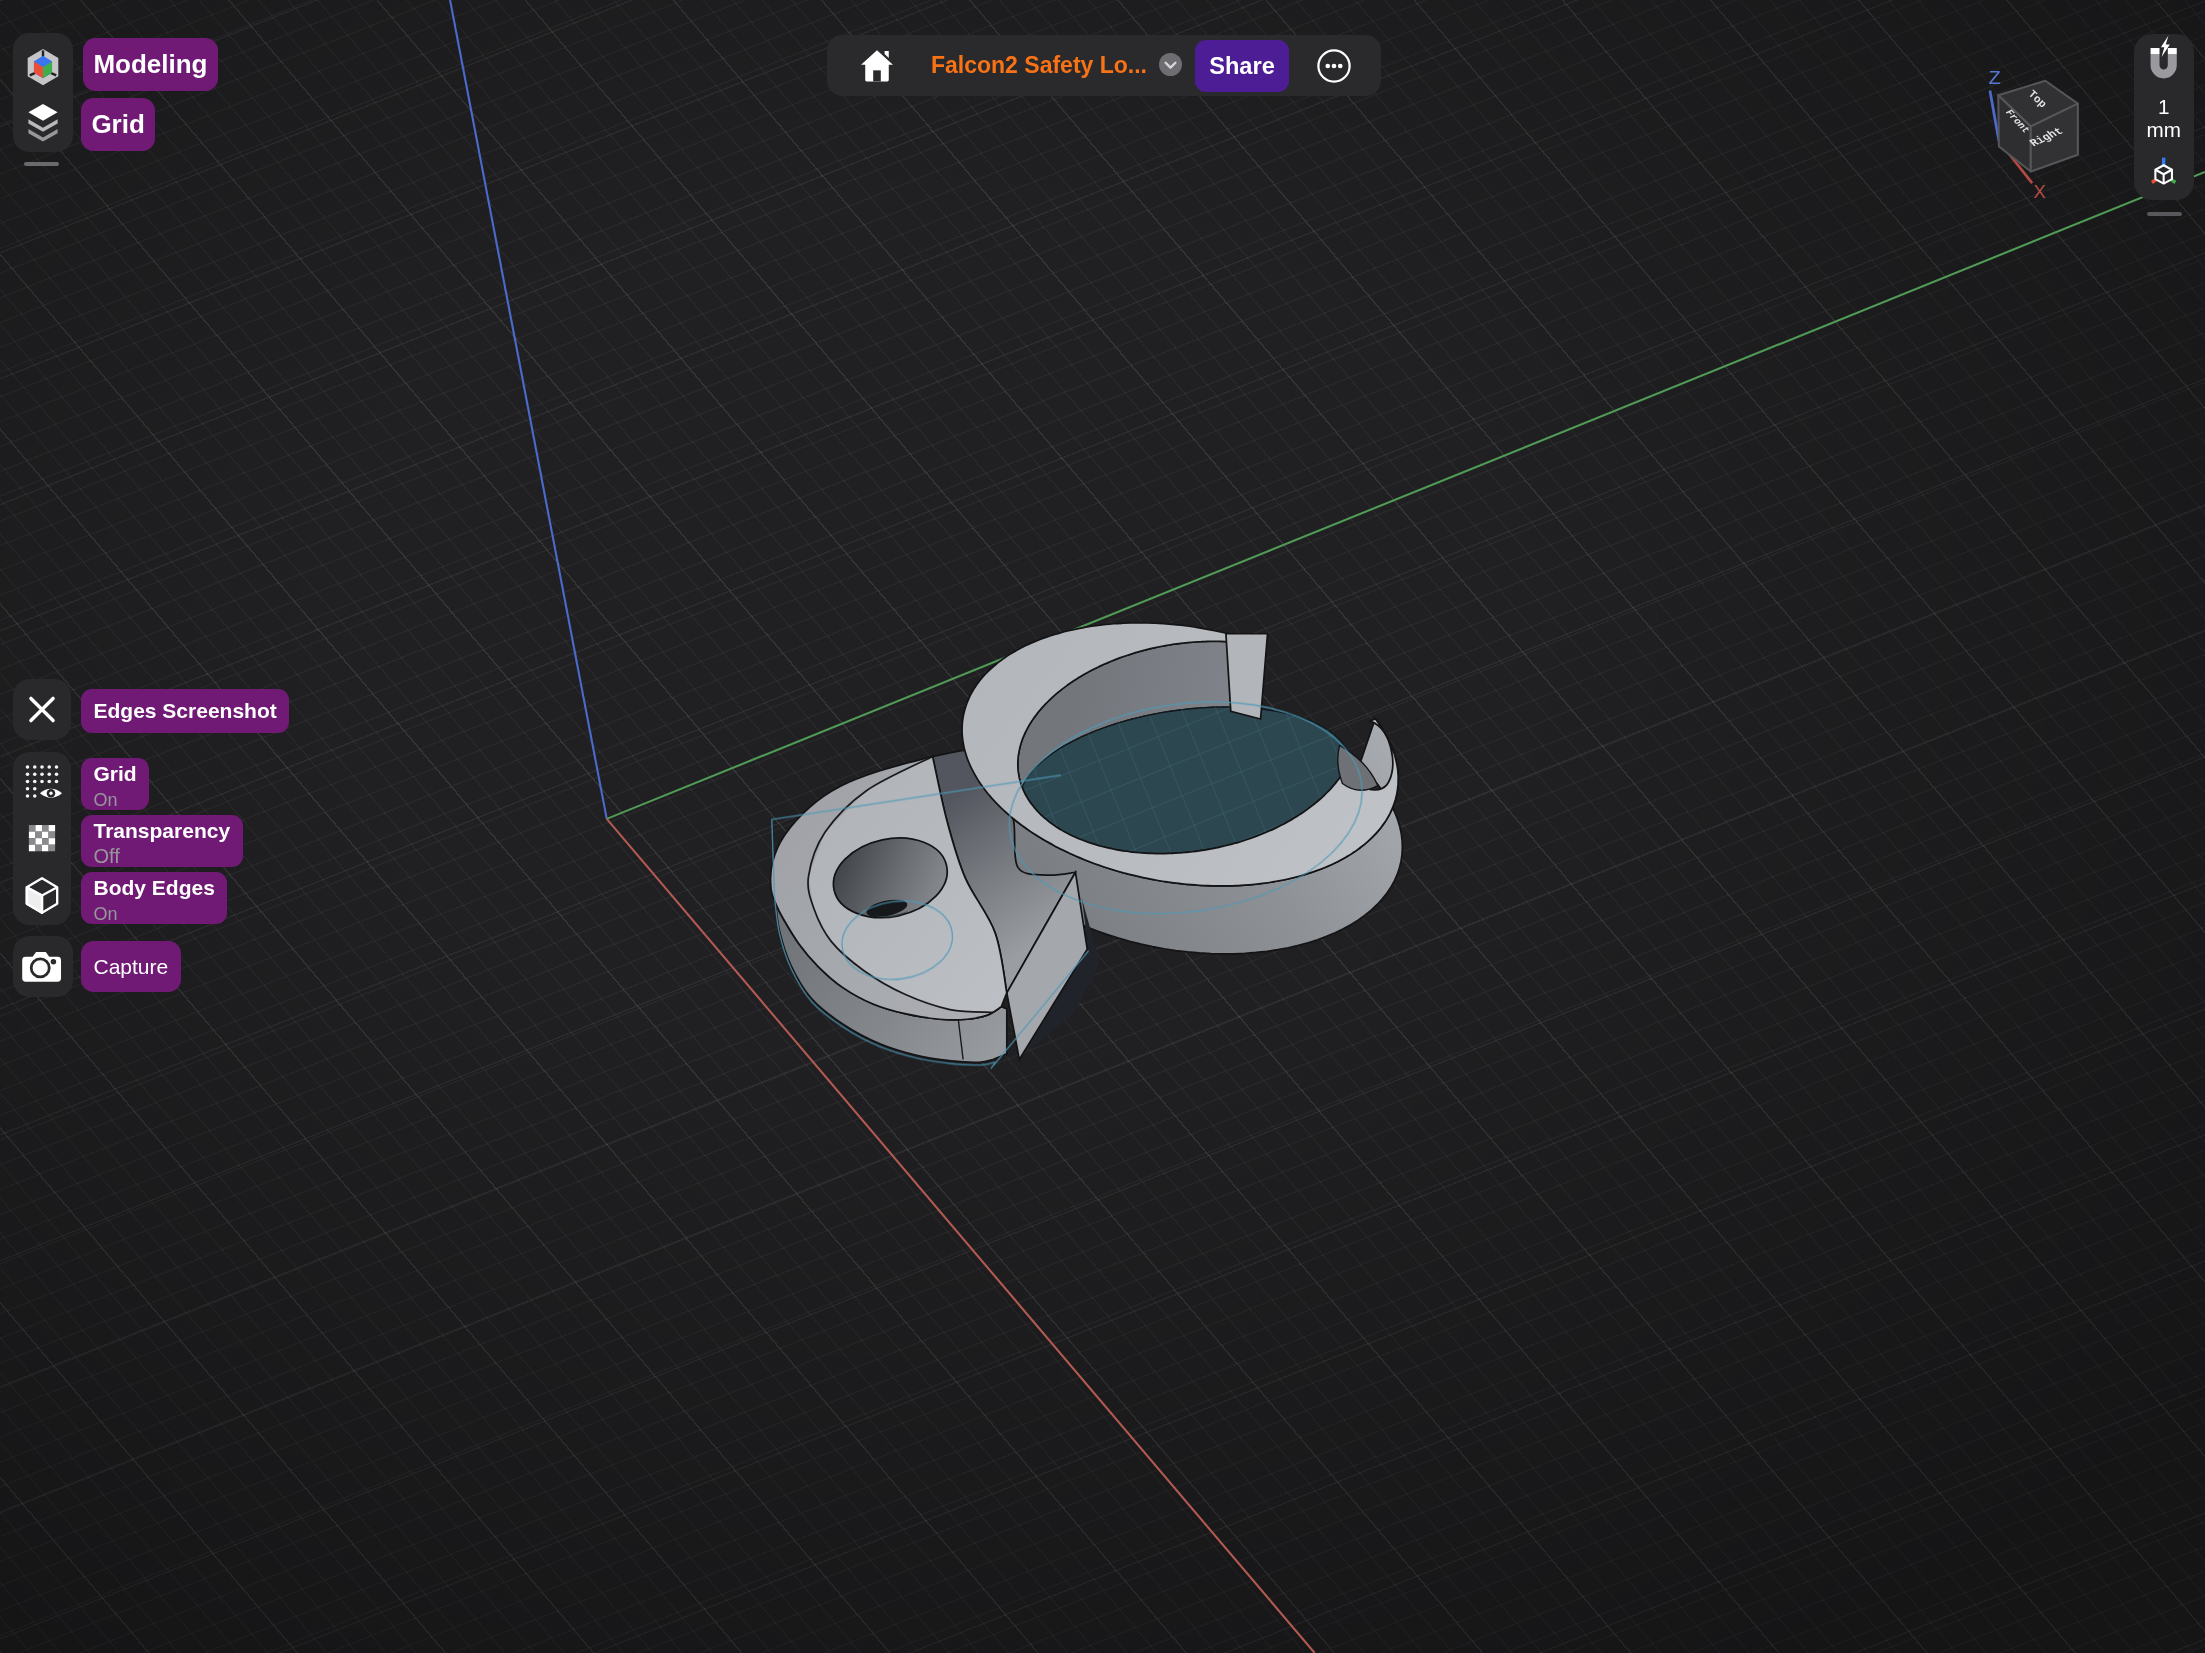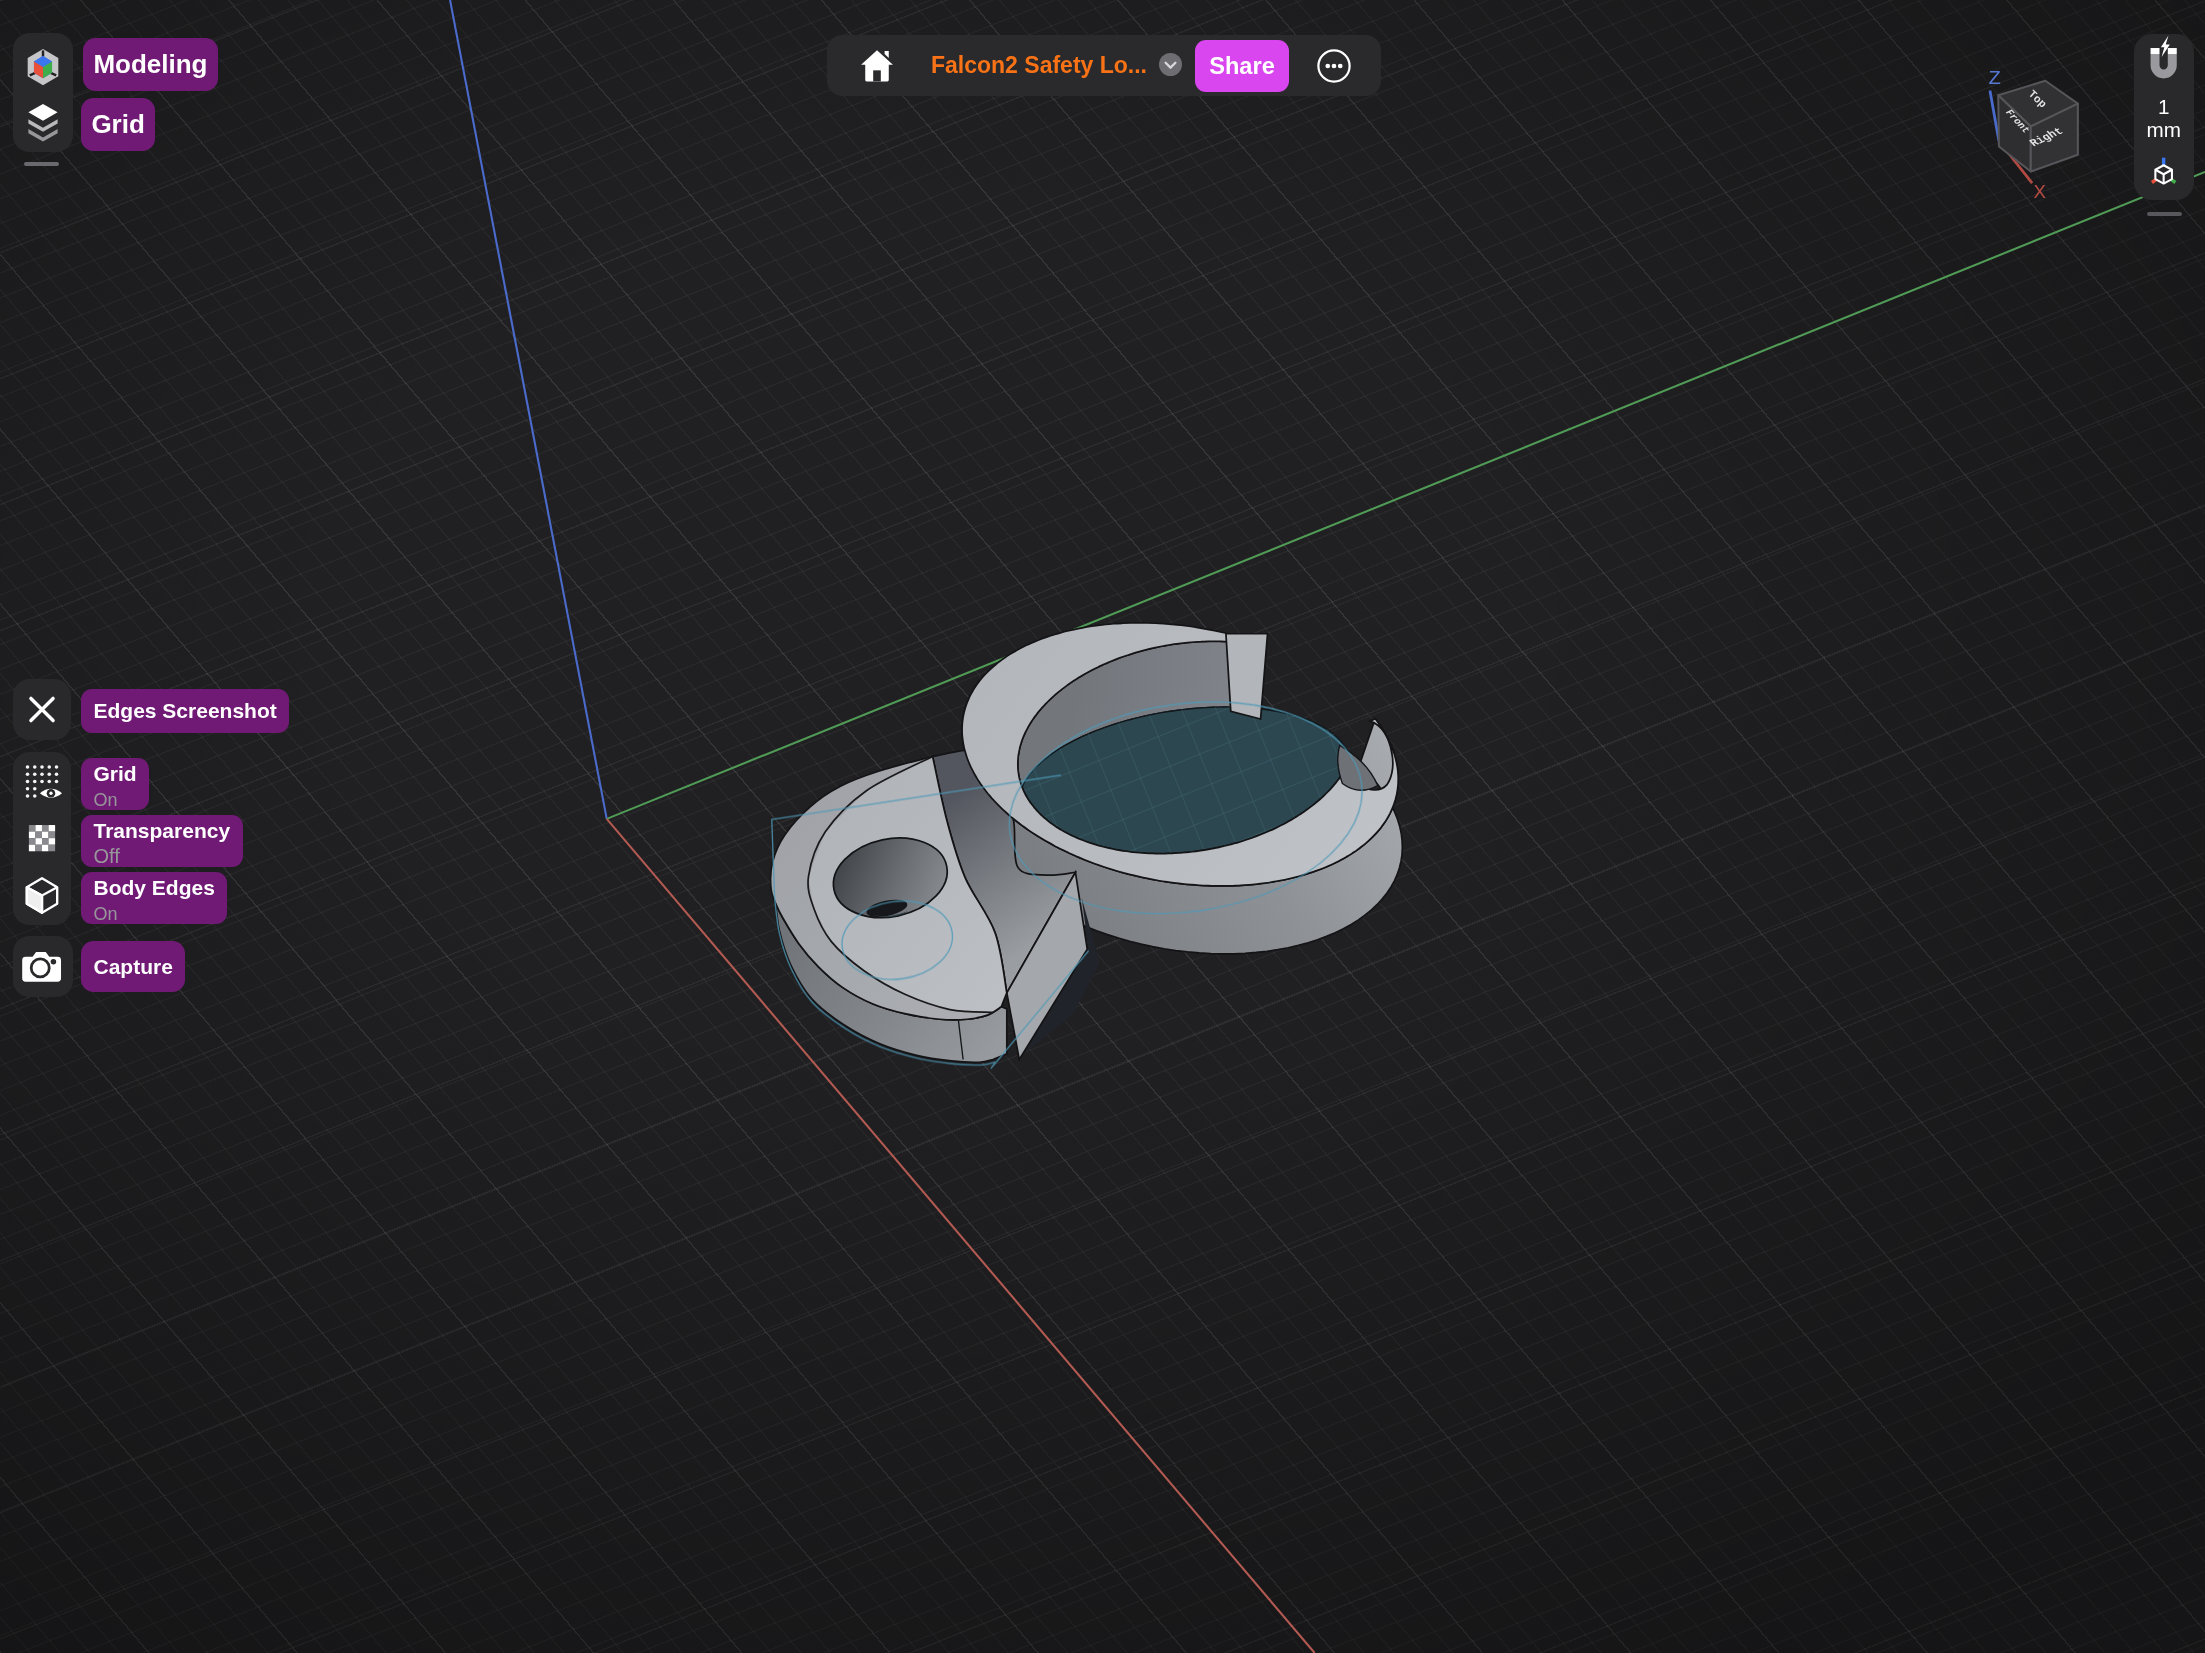--- a/index.html
+++ b/index.html
@@ -10,21 +10,21 @@
   repeating-linear-gradient(158.2deg, rgba(255,255,255,0.035) 0 1.4px, transparent 1.4px 23px);
 }
 #vig{position:absolute;inset:0;background:
  radial-gradient(ellipse 1664px 1179px at 42% 38%, rgba(0,0,0,0) 35%, rgba(0,0,0,0.34) 100%);}
 #scene{position:absolute;left:0;top:0;}
 .sq{position:absolute;background:#29292b;border-radius:16.6px;}
 .lbl{position:absolute;background:#701a75;border-radius:12.5px;color:#fff;display:flex;align-items:center;padding:0 10.4px;white-space:nowrap;}
 .tip{padding:0 12.5px;}
 .sub{color:#97979b;font-weight:400;}
 #topbar{position:absolute;left:827px;top:35px;width:554px;height:61px;background:#2a2a2c;border-radius:15.3px;}
-#share{position:absolute;left:1195px;top:40px;width:94px;height:52px;background:#d946ef;border-radius:11px;color:#fff;
+#share{position:absolute;left:1195px;top:40px;width:94px;height:52px;background:#4c1d95;border-radius:11px;color:#fff;
  font-size:23.6px;font-weight:600;display:flex;align-items:center;justify-content:center;}
 #title{position:absolute;left:931px;top:35px;height:61px;display:flex;align-items:center;color:#f97316;font-size:23px;font-weight:600;}
 </style></head>
 <body>
 <div id="bg"></div>
 <div id="vig"></div>
 <svg id="scene" width="2205" height="1653" viewBox="0 0 3180 2384">
 
 <defs>
 <linearGradient id="gw" x1="1450" y1="1380" x2="2015" y2="1060" gradientUnits="userSpaceOnUse">
@@ -207,21 +207,21 @@
 <div class="lbl tip" style="left:81px;top:758px;height:49px;font-size:21px;font-weight:600;border-radius:11px;display:block;line-height:25px;padding-top:2.8px;">Grid<br><span class="sub" style="font-size:18px;line-height:19.4px;">On</span></div>
 <div class="lbl tip" style="left:81px;top:815px;height:49px;font-size:21px;font-weight:600;border-radius:11px;display:block;line-height:25px;padding-top:2.8px;">Transparency<br><span class="sub" style="font-size:20px;line-height:19.4px;">Off</span></div>
 <div class="lbl tip" style="left:81px;top:872px;height:49px;font-size:21px;font-weight:600;border-radius:11px;display:block;line-height:25px;padding-top:2.8px;">Body Edges<br><span class="sub" style="font-size:18px;line-height:19.4px;">On</span></div>
 
 <div class="sq" style="left:13px;top:936px;width:60px;height:61px;"></div>
 <svg style="position:absolute;left:13px;top:936px;" width="60" height="61" viewBox="0 0 86 88">
   <path d="M18,30 h10 l5,-7 h14 l5,7 h12 a5,5 0 0 1 5,5 v26 a5,5 0 0 1 -5,5 h-46 a5,5 0 0 1 -5,-5 v-26 a5,5 0 0 1 5,-5 Z" fill="#fff"></path>
   <circle cx="39" cy="46" r="13" fill="none" stroke="#29292b" stroke-width="4"></circle>
   <circle cx="58" cy="37" r="4" fill="#29292b"></circle>
 </svg>
-<div class="lbl tip" style="left:81px;top:941px;height:51px;font-size:21px;font-weight:700;border-radius:12.5px;">Capture</div>
+<div class="lbl tip" style="left:81px;top:941px;height:51px;font-size:21px;font-weight:400;border-radius:12.5px;">Capture</div>
 
 <div class="sq" style="left:2134px;top:34px;width:60px;height:166px;border-radius:18px;"></div>
 <svg style="position:absolute;left:2134px;top:34px;" width="60" height="166" viewBox="0 0 87 240">
 
   <g transform="translate(43,47)">
     <path d="M-19,-18 L-19,-2 A19,19 0 0 0 19,-2 L19,-18 L6,-18 L6,-2 A6,6 0 0 1 -6,-2 L-6,-18 Z" fill="#9a9a9e"></path>
     <rect x="-19" y="-27" width="13" height="9" fill="#fff"></rect>
     <rect x="6" y="-27" width="13" height="9" fill="#fff"></rect>
     <path d="M7,-45 L-4,-28 L1,-28 L-3,-14 L9,-32 L3,-32 Z" fill="#fff"></path>
   </g>

